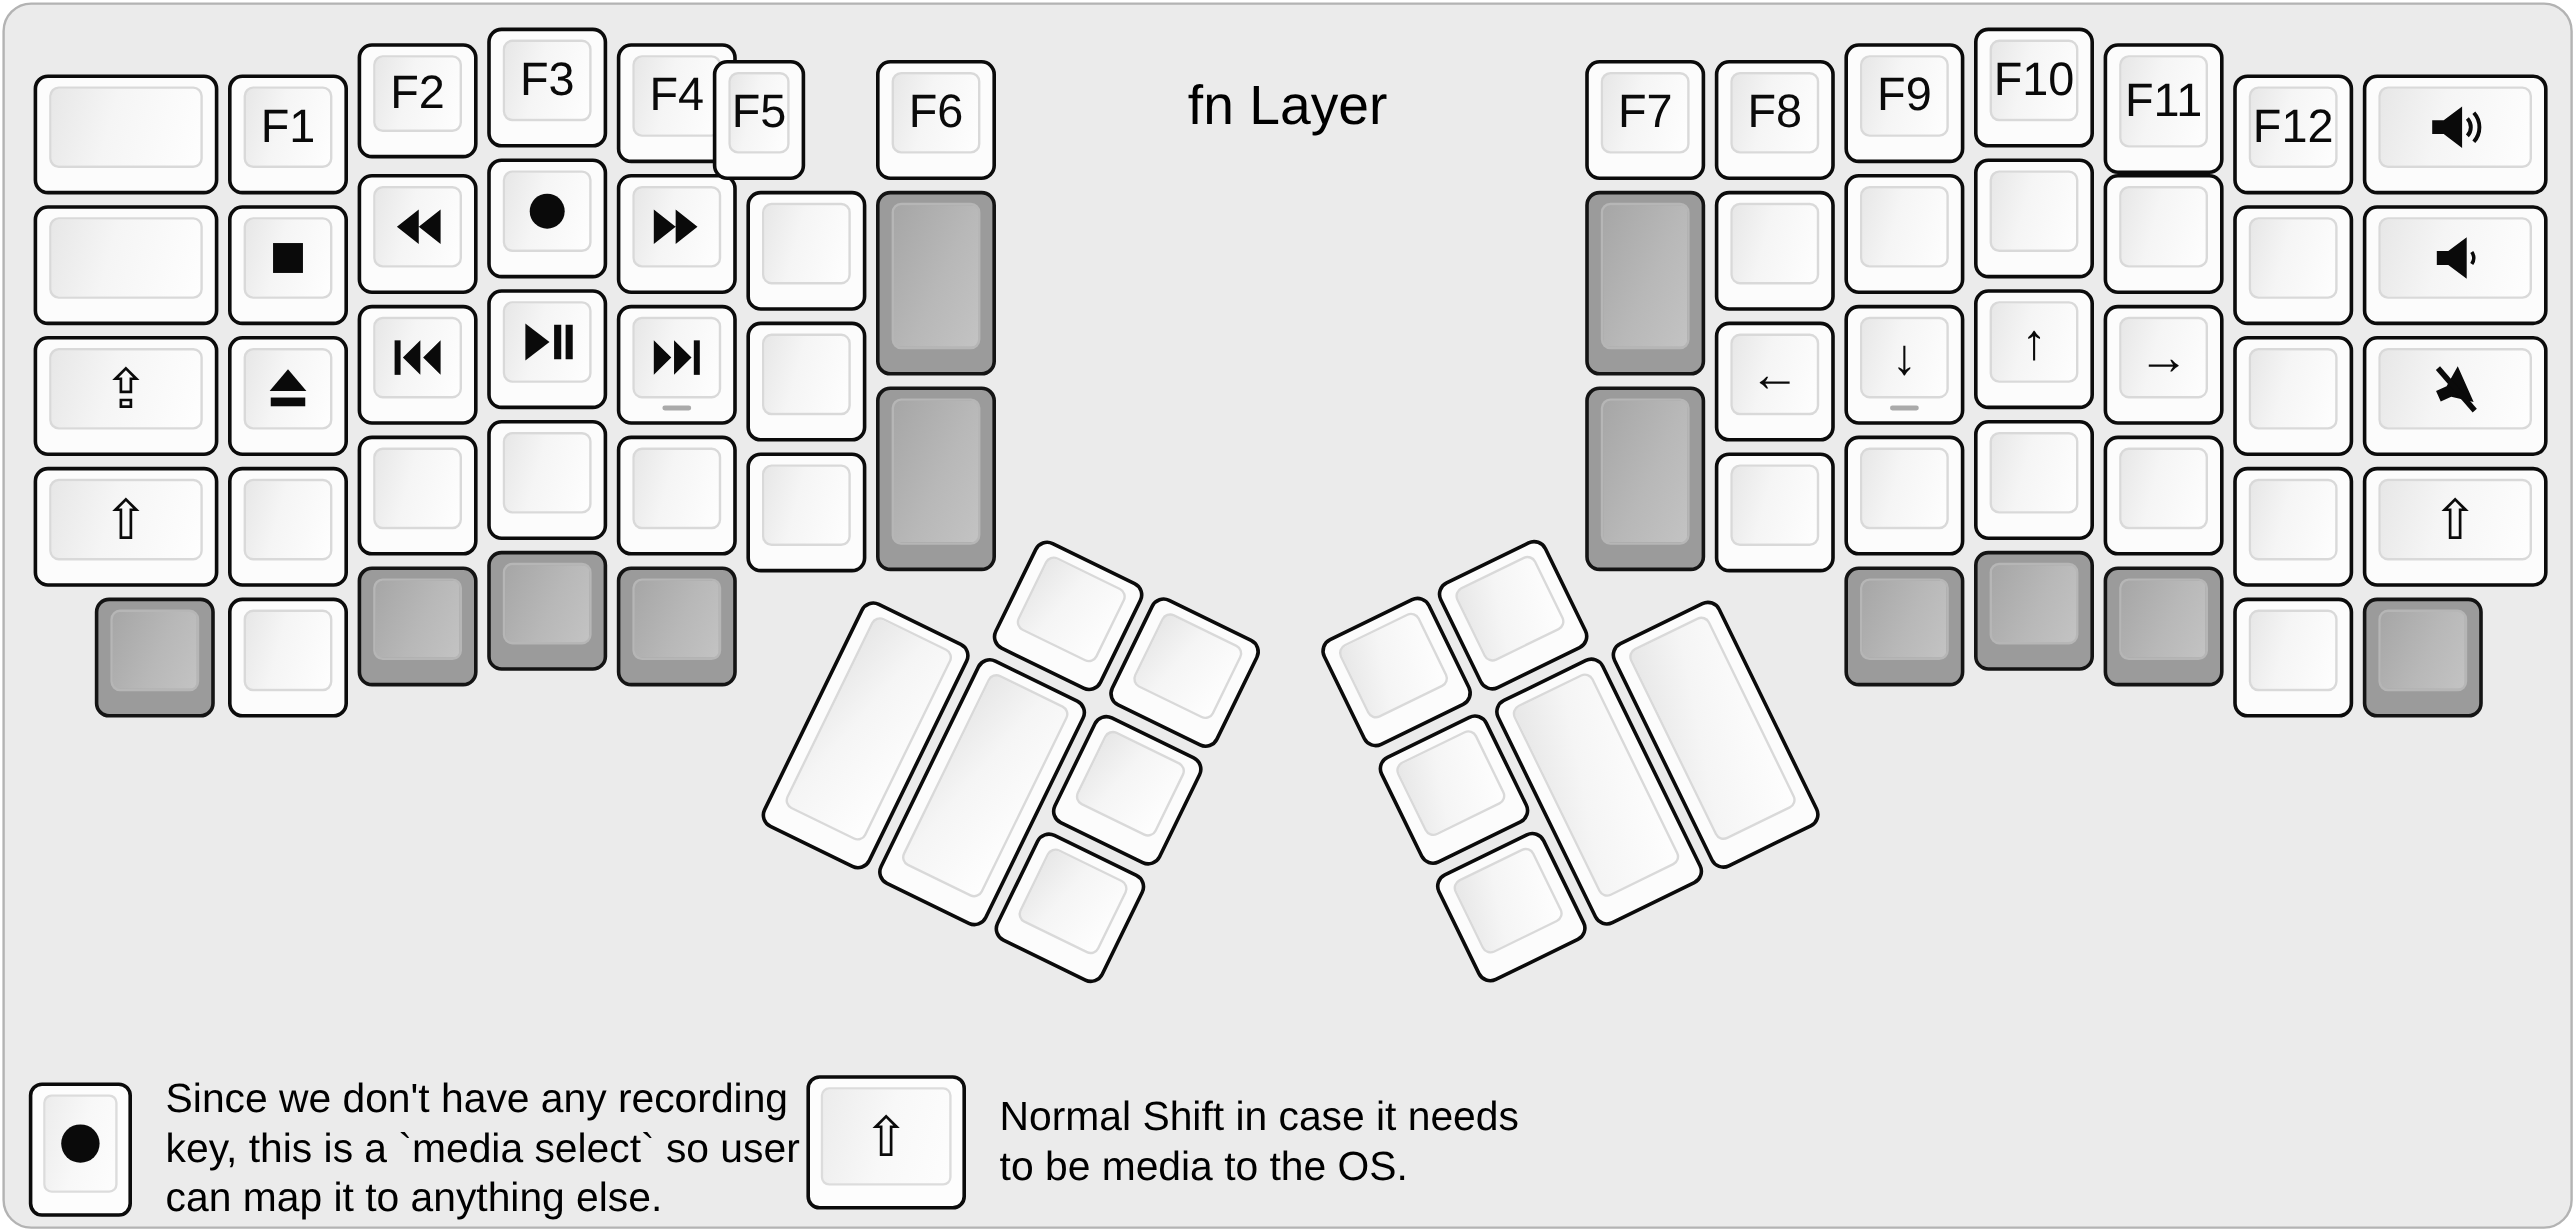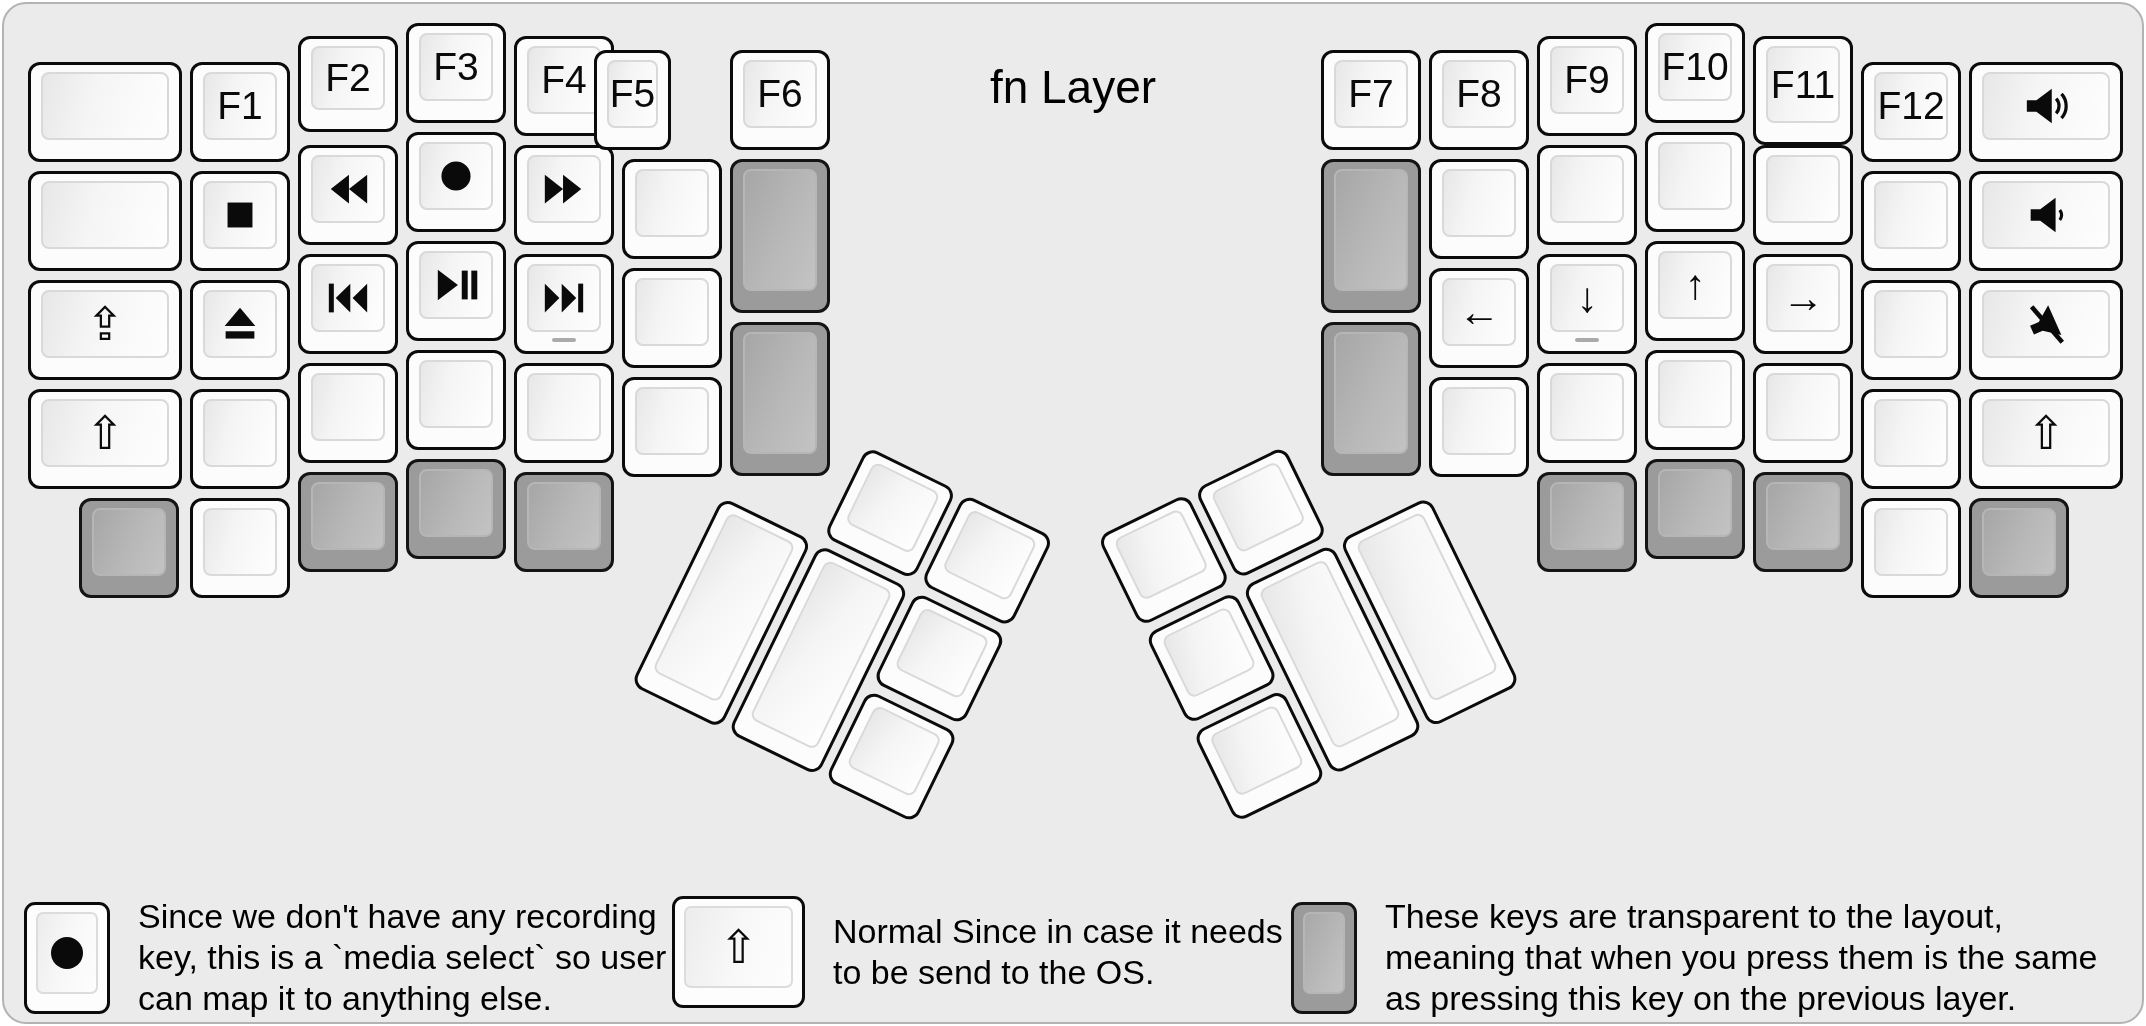--- a/index.html
+++ b/index.html
@@ -382,23 +382,17 @@
       </div>
       <div class="legend-text" style="margin-left:28px;width:540px;">Since we don't have any recording key, this is a `media select` so user can map it to anything else.</div>
     </div>
 
     <div class="legend-item" style="left:668px;top:892px;">
       <div class="legend-key" style="width:133px;height:112px;">
         <div class="keytop">
             <span class="sym">⇧</span>
           </div>
       </div>
-      <div class="legend-text" style="margin-left:28px;width:470px;">Normal Since in case it needs to be send to the OS.</div>
+      <div class="legend-text" style="margin-left:28px;width:470px;">Normal Shift in case it needs to be media to the OS.</div>
     </div>
 
-    <div class="legend-item" style="left:1287px;top:892px;">
-      <div class="legend-key g" style="width:66px;height:112px;">
-        <div class="keytop"></div>
-      </div>
-      <div class="legend-text" style="margin-left:28px;width:730px;">These keys are transparent to the layout, meaning that when you press them is the same as pressing this key on the previous layer.</div>
-    </div>
   </div>
 </div>
 
 </body></html>

